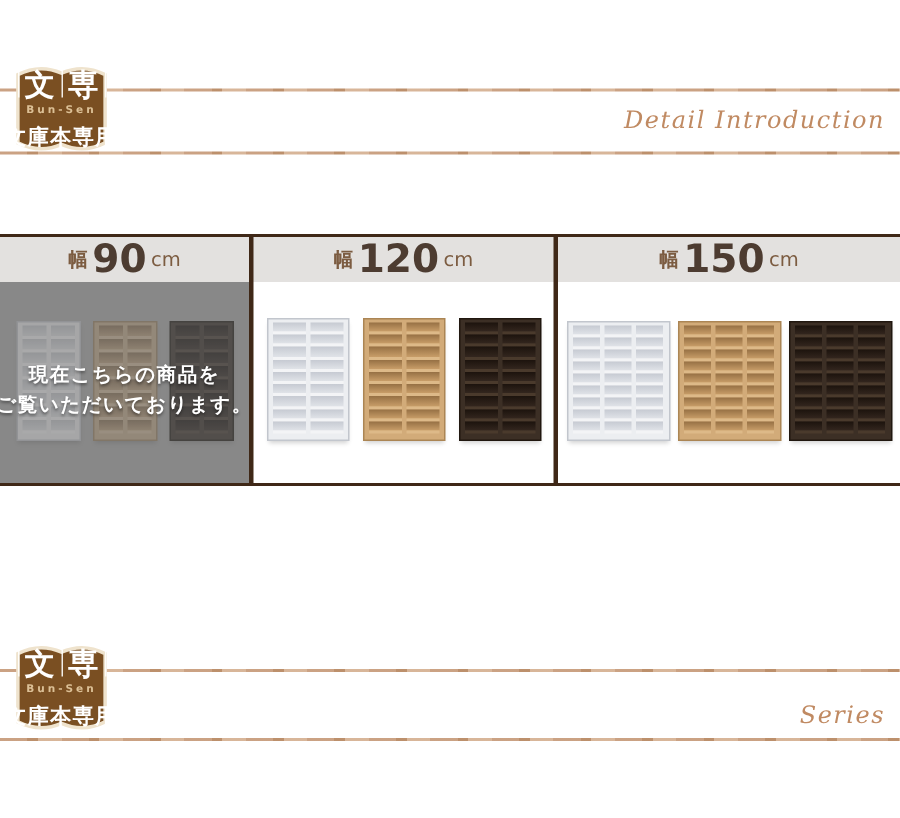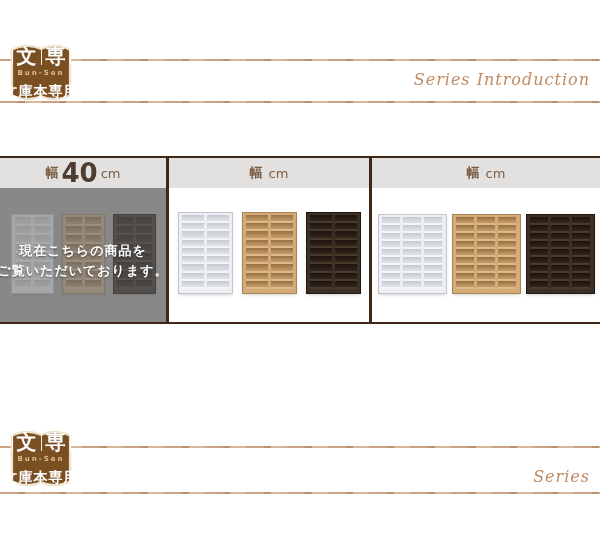--- a/index.html
+++ b/index.html
@@ -99,29 +99,29 @@
             <i class="vbar"></i>
             <span>専</span>
             <i class="vbar"></i>
         </div>
         <div class="badge-romaji">Bun-Sen</div>
         <div class="badge-rule"></div>
         <div class="badge-caption">文庫本専用</div>
       </div>
     </div>
 
-    <span class="section-subtitle">Series Introduction</span>
+    <span class="section-subtitle">Detail Introduction</span>
   </section>
 
   <nav class="size-band">
 
     <div class="size-panel current p90">
       <div class="panel-header">
         <span class="w-label">幅</span>
-        <span class="w-value">40</span>
+        <span class="w-value">90</span>
         <span class="w-unit">cm</span>
       </div>
       <div class="panel-body">
         <div class="shelf-row">
           <div class="shelf" style="background: rgb(236, 238, 241); box-shadow: rgb(194, 198, 205) 0px 0px 0px 1px, rgba(0, 0, 0, 0.18) 0px 2px 3px;">
               <div class="shelf-inner">
                 <div class="shelf-col">
                   <div class="shelf-cell" style="background: linear-gradient(rgb(198, 202, 210), rgb(224, 227, 232)); border-bottom: 2px solid rgb(243, 244, 246);"></div>
                   <div class="shelf-cell" style="background: linear-gradient(rgb(198, 202, 210), rgb(224, 227, 232)); border-bottom: 2px solid rgb(243, 244, 246);"></div>
                   <div class="shelf-cell" style="background: linear-gradient(rgb(198, 202, 210), rgb(224, 227, 232)); border-bottom: 2px solid rgb(243, 244, 246);"></div>
@@ -195,20 +195,21 @@
         <div class="current-overlay">
           <p class="overlay-line">現在こちらの商品を</p>
           <p class="overlay-line">ご覧いただいております。</p>
         </div>
       </div>
     </div>
 
     <a class="size-panel p120">
       <div class="panel-header">
         <span class="w-label">幅</span>
+        <span class="w-value">120</span>
         <span class="w-unit">cm</span>
       </div>
       <div class="panel-body">
         <div class="shelf-row">
           <div class="shelf" style="background: rgb(236, 238, 241); box-shadow: rgb(194, 198, 205) 0px 0px 0px 1px, rgba(0, 0, 0, 0.18) 0px 2px 3px;">
               <div class="shelf-inner">
                 <div class="shelf-col">
                   <div class="shelf-cell" style="background: linear-gradient(rgb(198, 202, 210), rgb(224, 227, 232)); border-bottom: 2px solid rgb(243, 244, 246);"></div>
                   <div class="shelf-cell" style="background: linear-gradient(rgb(198, 202, 210), rgb(224, 227, 232)); border-bottom: 2px solid rgb(243, 244, 246);"></div>
                   <div class="shelf-cell" style="background: linear-gradient(rgb(198, 202, 210), rgb(224, 227, 232)); border-bottom: 2px solid rgb(243, 244, 246);"></div>
@@ -284,20 +285,21 @@
                 </div>
               </div>
             </div>
         </div>
       </div>
     </a>
 
     <a class="size-panel p150">
       <div class="panel-header">
         <span class="w-label">幅</span>
+        <span class="w-value">150</span>
         <span class="w-unit">cm</span>
       </div>
       <div class="panel-body">
         <div class="shelf-row">
           <div class="shelf" style="background: rgb(236, 238, 241); box-shadow: rgb(194, 198, 205) 0px 0px 0px 1px, rgba(0, 0, 0, 0.18) 0px 2px 3px;">
               <div class="shelf-inner">
                 <div class="shelf-col">
                   <div class="shelf-cell" style="background: linear-gradient(rgb(198, 202, 210), rgb(224, 227, 232)); border-bottom: 2px solid rgb(243, 244, 246);"></div>
                   <div class="shelf-cell" style="background: linear-gradient(rgb(198, 202, 210), rgb(224, 227, 232)); border-bottom: 2px solid rgb(243, 244, 246);"></div>
                   <div class="shelf-cell" style="background: linear-gradient(rgb(198, 202, 210), rgb(224, 227, 232)); border-bottom: 2px solid rgb(243, 244, 246);"></div>

